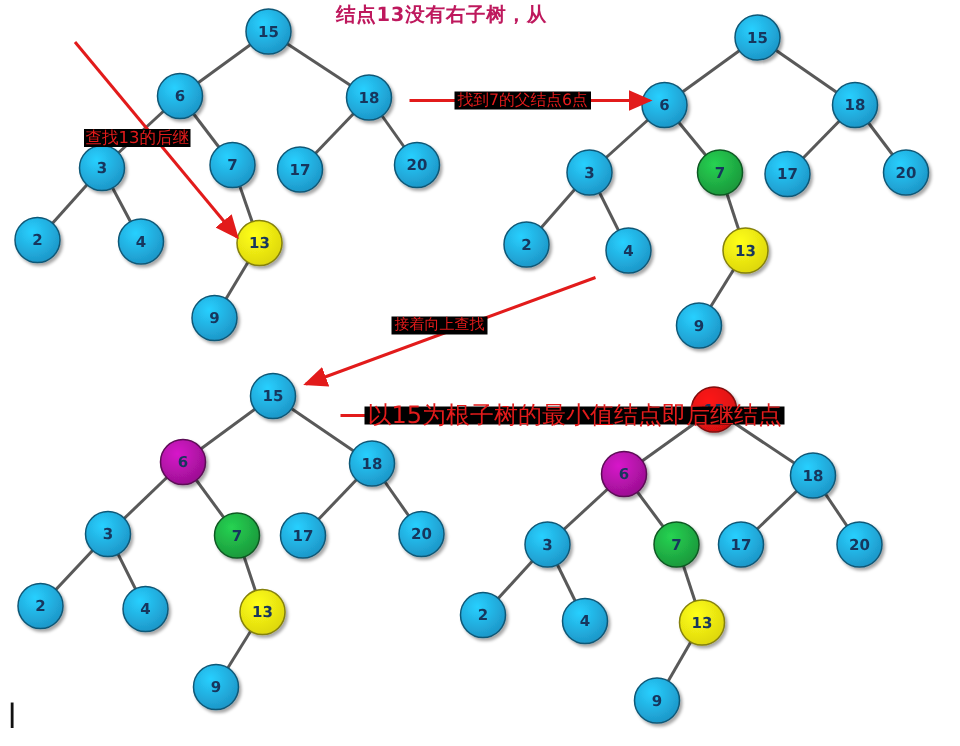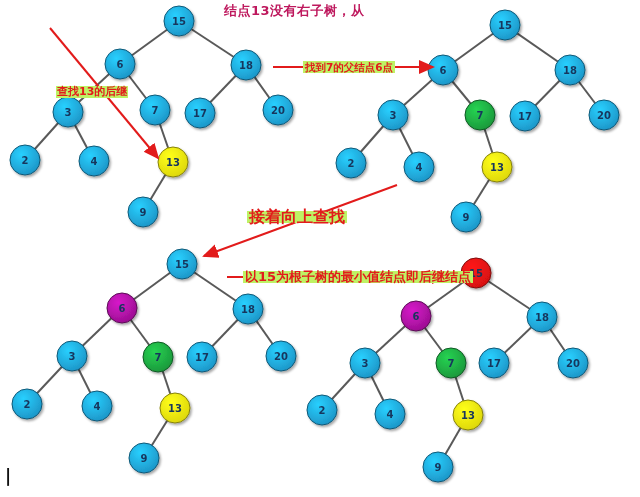--- a/index.html
+++ b/index.html
@@ -9,27 +9,27 @@
     overflow:hidden;
   }
   .stage{position:relative;width:640px;height:497px;background:#fff;}
   #diagram-svg{position:absolute;left:0;top:0;}
   .note{
     position:absolute;left:224px;top:3px;width:212px;
     font-size:13px;font-weight:bold;
     line-height:16px;letter-spacing:0.5px;color:#be185d;
   }
   .rlabel{
-    position:absolute;color:#e21b1b;font-weight:bold;
-    white-space:nowrap;background:#bef264;line-height:12px;
+    position:absolute;color:#e21b1b;font-weight:normal;
+    white-space:nowrap;background:#000000;line-height:12px;
   }
   #lbl-find{left:56px;top:86px;font-size:11px;padding:0 1px;}
   #lbl-parent{left:303px;top:61px;font-size:10.5px;padding:0 2px;}
-  #lbl-up{left:247px;top:211px;font-size:16px;padding:0 2px;}
-  #lbl-min{left:243px;top:271px;font-size:13px;padding:0 2px;}
+  #lbl-up{left:261px;top:211px;font-size:10px;padding:0 2px;}
+  #lbl-min{left:243px;top:271px;font-size:16px;padding:0 2px;}
   .caret{
     position:absolute;left:5px;top:465px;
     font-size:17px;font-weight:bold;color:#111;line-height:22px;
   }
 </style>
 </head>
 <body>
 
 <div class="stage">
   <svg id="diagram-svg" width="640" height="497" viewBox="0 0 640 497">

